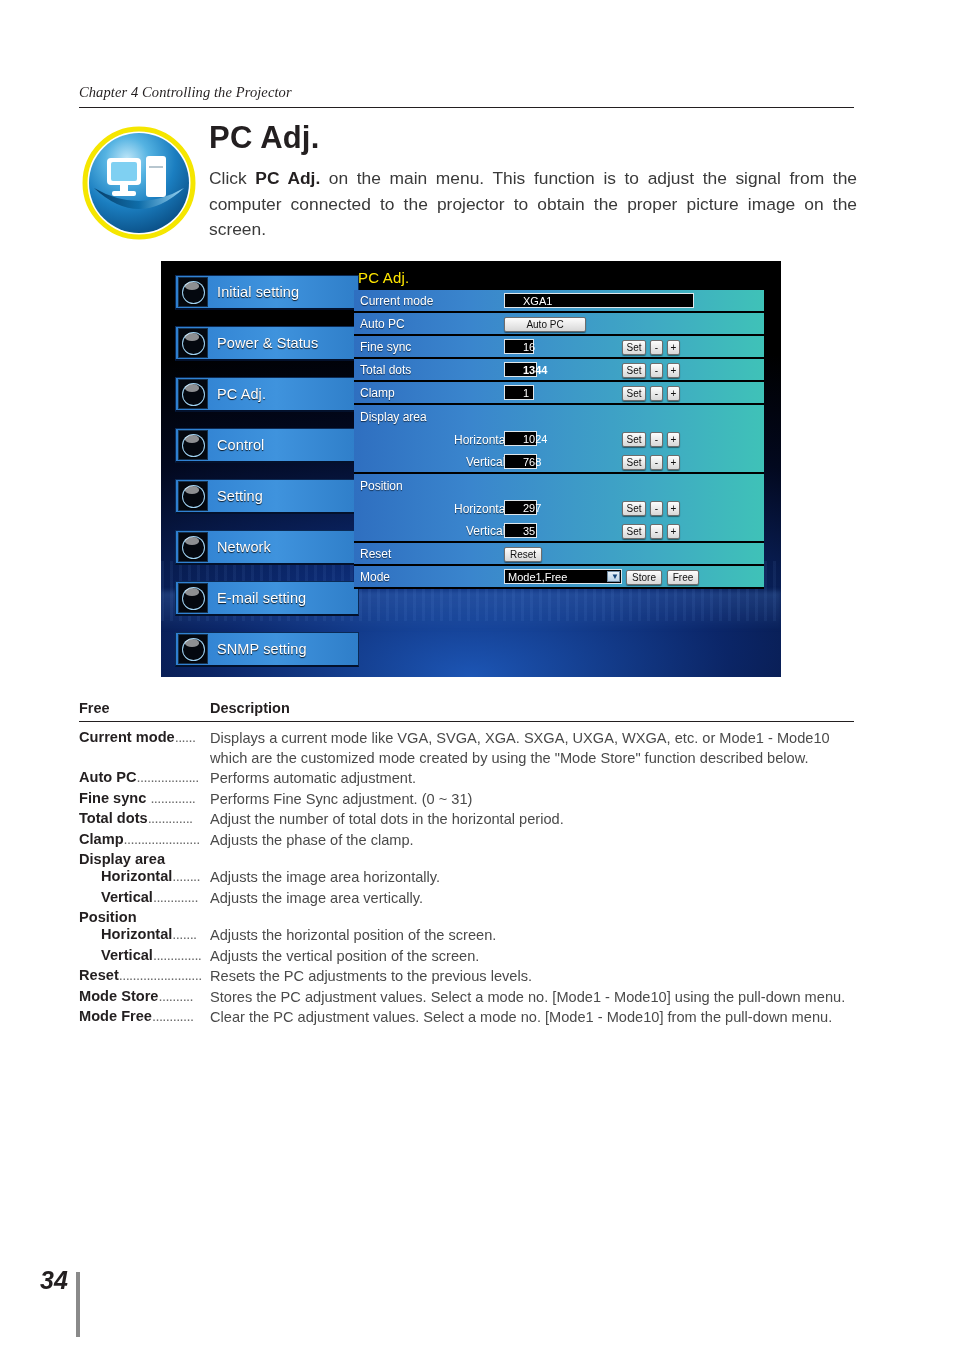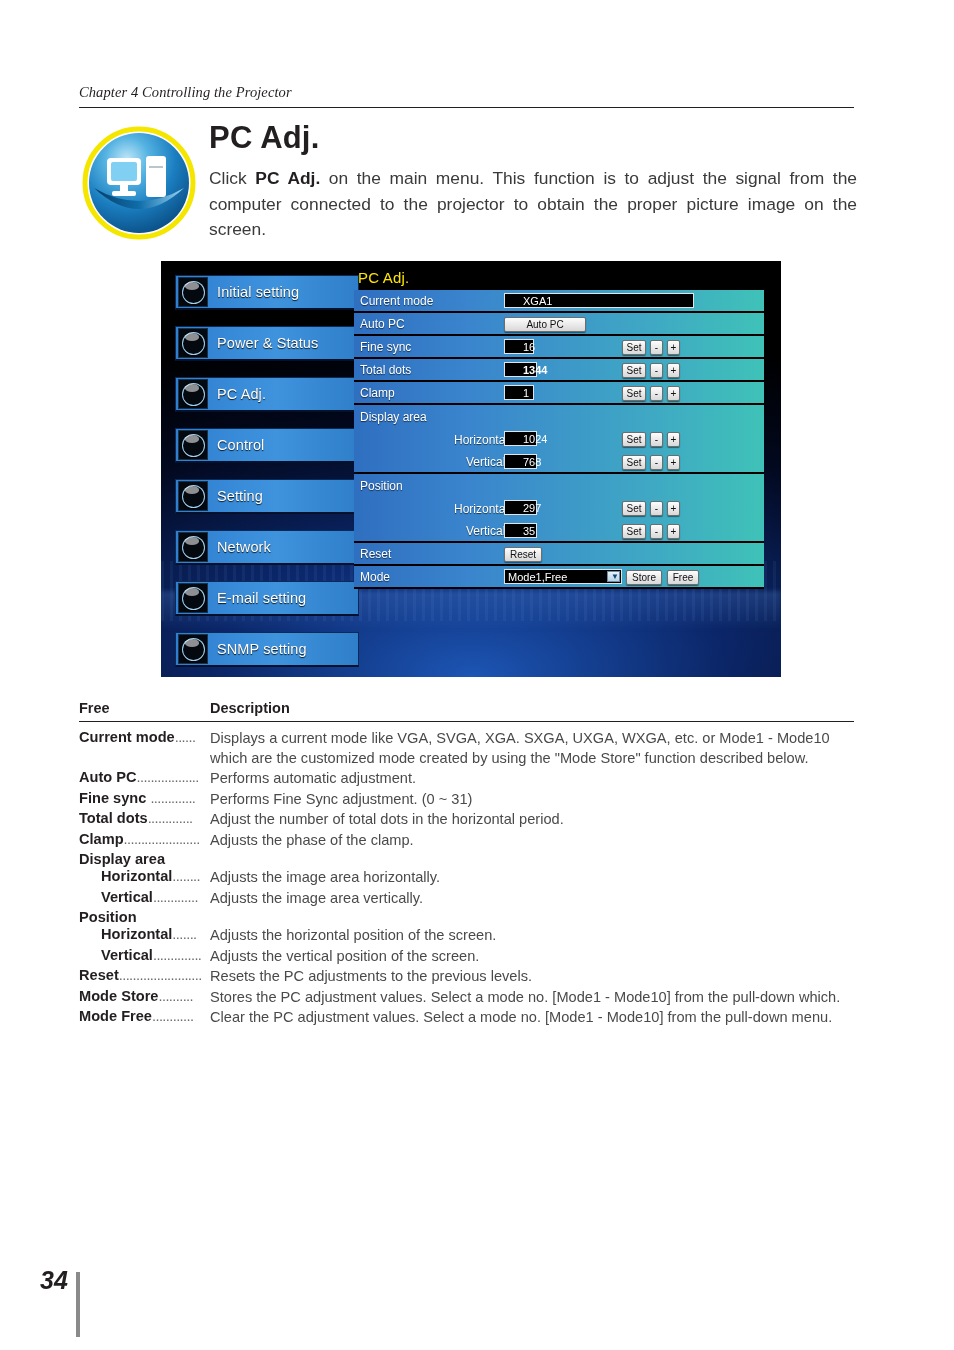--- a/index.html
+++ b/index.html
@@ -416,21 +416,21 @@
         <div class="trow">
           <div class="item ind"><span>Vertical</span><span class="dots">..............</span></div>
           <div class="desc">Adjusts the vertical position of the screen.</div>
         </div>
         <div class="trow">
           <div class="item"><span>Reset</span><span class="dots">........................</span></div>
           <div class="desc">Resets the PC adjustments to the previous levels.</div>
         </div>
         <div class="trow">
           <div class="item"><span>Mode Store</span><span class="dots">..........</span></div>
-          <div class="desc">Stores the PC adjustment values. Select a mode no. [Mode1 - Mode10] from the pull-down which.</div>
+          <div class="desc">Stores the PC adjustment values. Select a mode no. [Mode1 - Mode10] using the pull-down menu.</div>
         </div>
         <div class="trow">
           <div class="item"><span>Mode Free</span><span class="dots">............</span></div>
           <div class="desc">Clear the PC adjustment values. Select a mode no.  [Mode1 - Mode10] from the pull-down menu.</div>
         </div>
       </div>
   </div>
 
   <div class="folio">34</div>
   <div class="folio-rule"></div>

